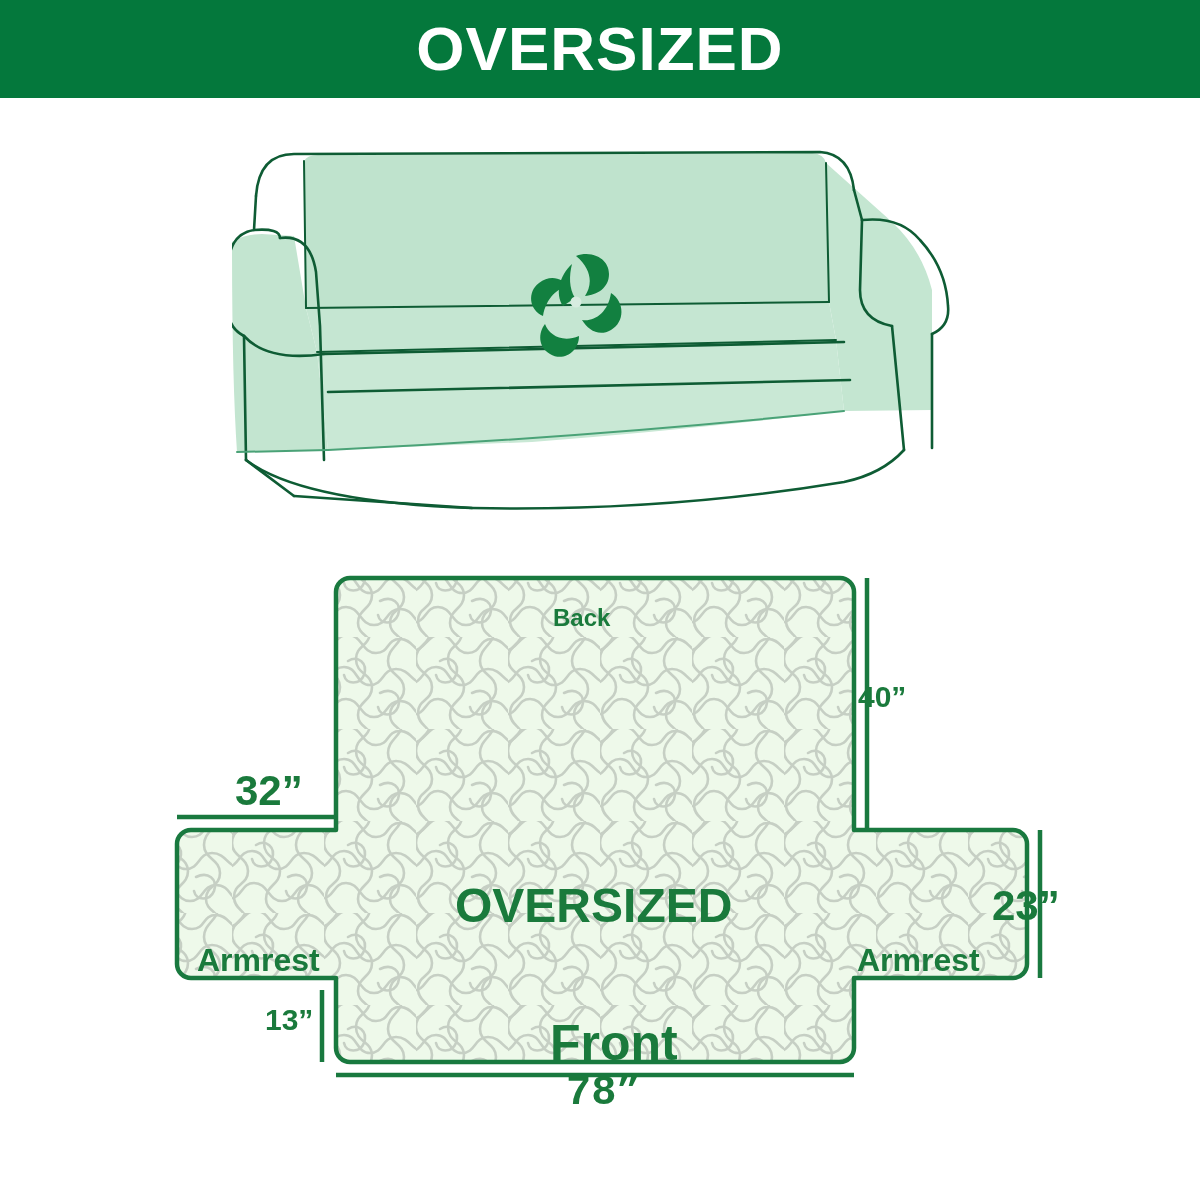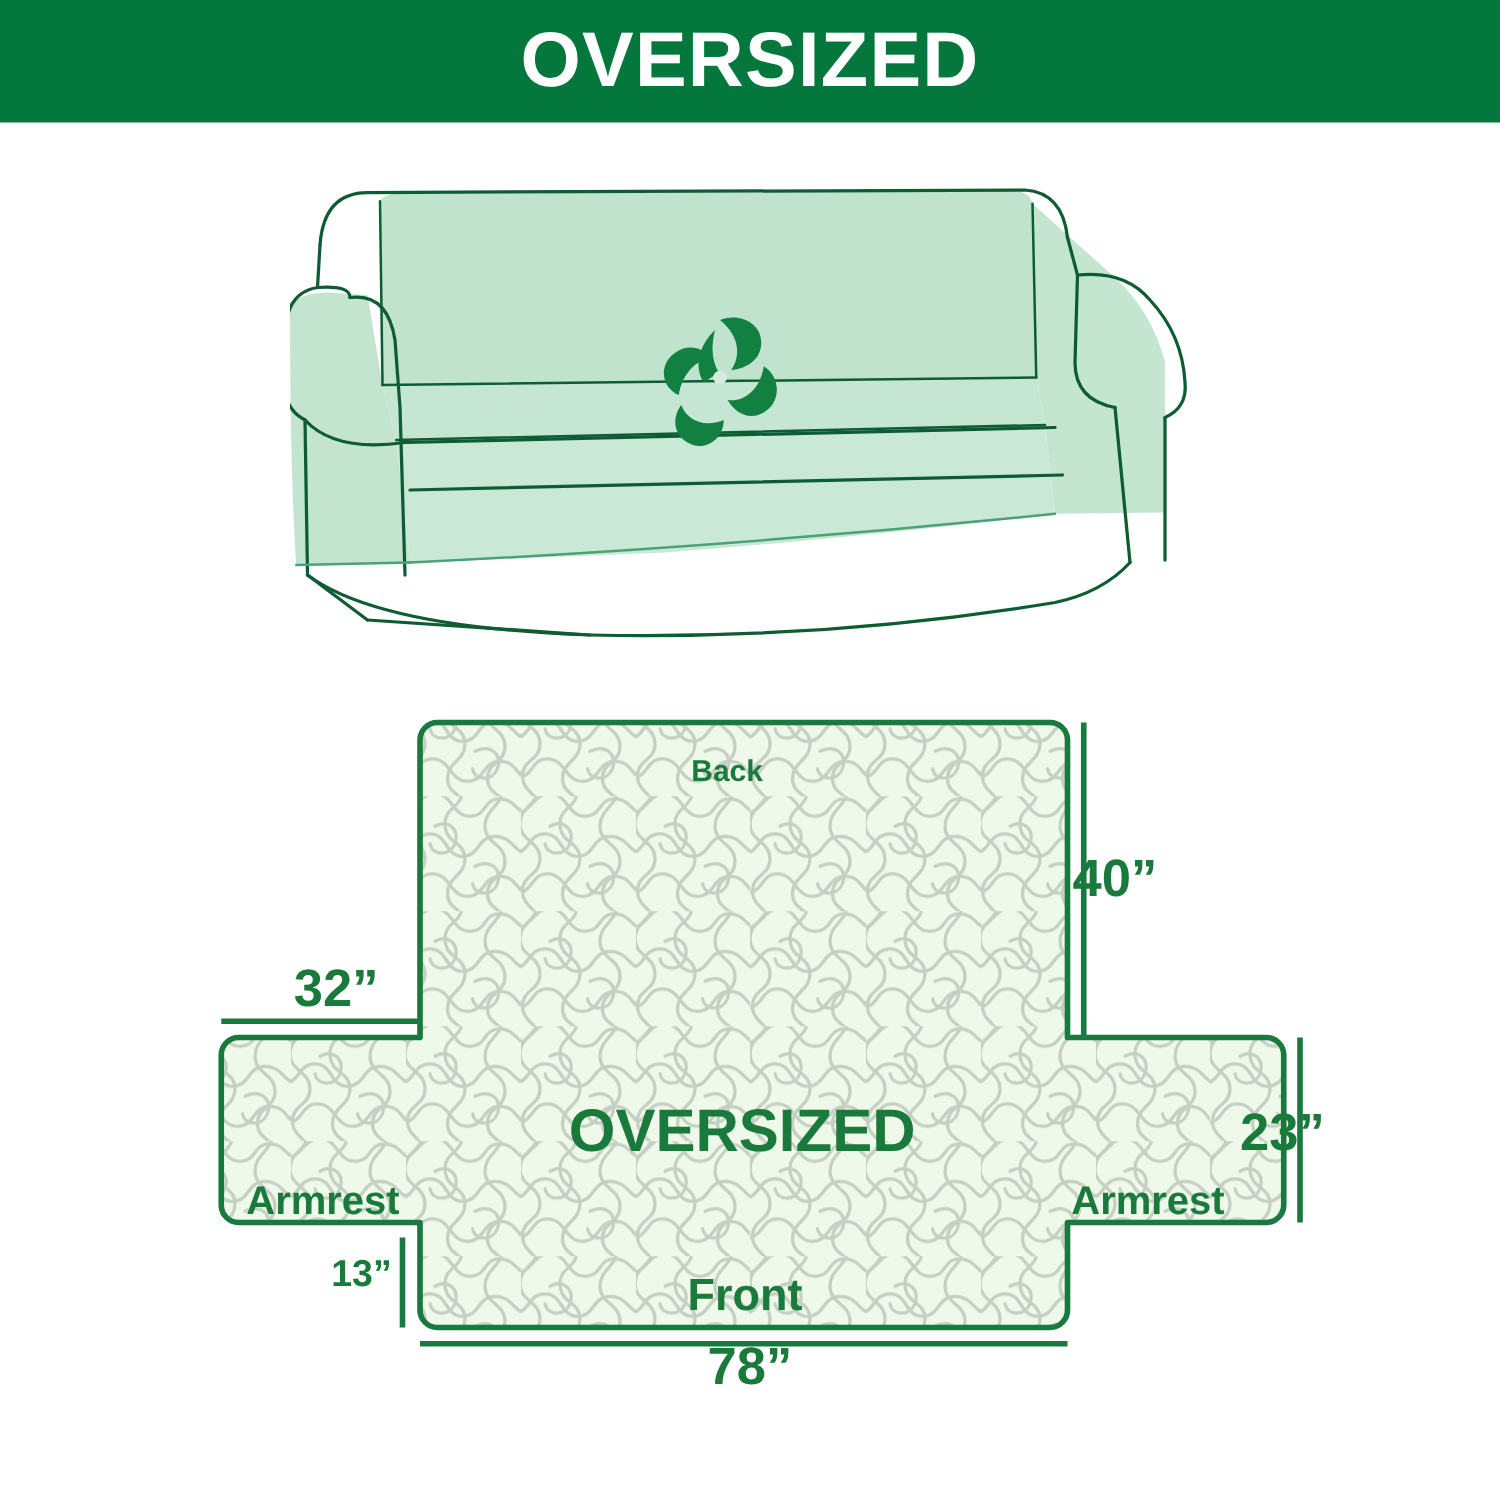--- a/index.html
+++ b/index.html
@@ -35,28 +35,28 @@
   .lbl{
     position:absolute;
     color:#1a7a3c;
     font-weight:bold;
     font-family:"Liberation Sans", sans-serif;
     white-space:nowrap;
     line-height:1;
   }
   .lbl-back{left:553px;top:582px;font-size:24px;margin-top:24px;}
   .lbl-oversized{left:455px;top:882px;font-size:48px;letter-spacing:0px;}
-  .lbl-front{left:550px;top:1018px;font-size:36px;}
+  .lbl-front{left:550px;top:1018px;font-size:50px;}
   .lbl-armrest-left{left:197px;top:944px;font-size:32px;}
   .lbl-armrest-right{left:857px;top:944px;font-size:32px;}
-  .lbl-40{left:858px;top:682px;font-size:42px;}
+  .lbl-40{left:858px;top:682px;font-size:30px;}
   .lbl-23{left:992px;top:885px;font-size:42px;}
   .lbl-24{left:235px;top:770px;font-size:42px;}
   .lbl-13{left:265px;top:1005px;font-size:30px;}
-  .lbl-78{left:763px;top:1072px;font-size:42px;}
+  .lbl-78{left:763px;top:1072px;font-size:42px;font-family:Liberation Mono, monospace;}
   .lbl-78{left:566px;top:1072px;font-size:42px;}
 </style>
 </head>
 <body>
 
 <div id="root">
 
   <div class="banner">
     <div class="banner-title">OVERSIZED</div>
   </div>

